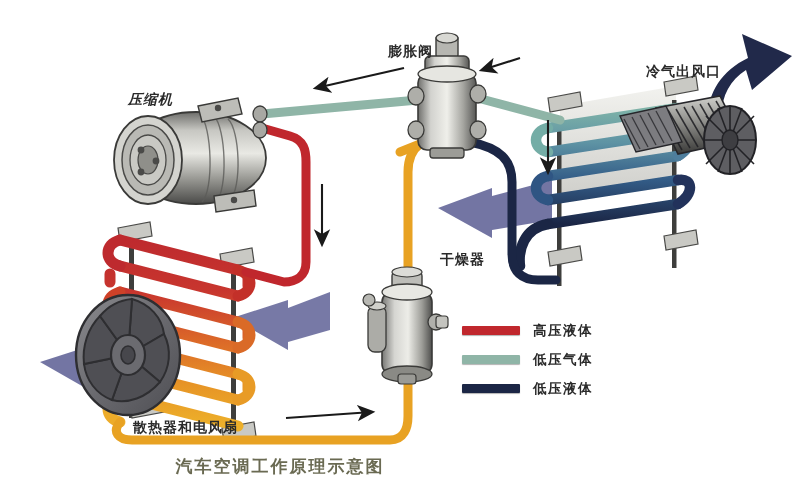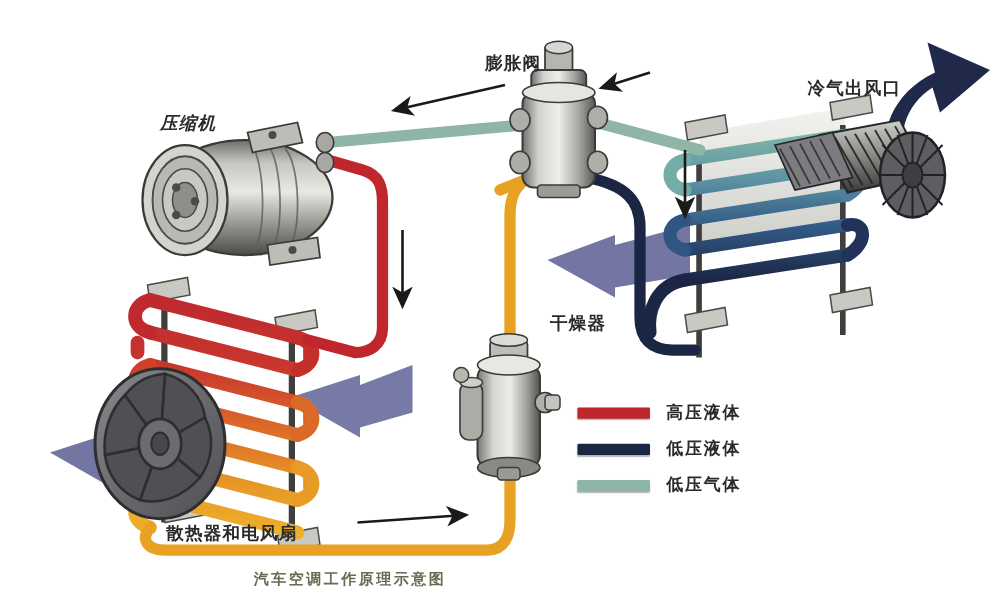--- a/index.html
+++ b/index.html
@@ -34,21 +34,21 @@
     white-space: nowrap;
     line-height: 1;
   }
   #title-text {
     position: absolute;
     left: 0;
     top: 455px;
     width: 560px;
     text-align: center;
     font-family: "DejaVu Sans", "Liberation Sans", sans-serif;
-    font-size: 12px;
+    font-size: 17px;
     font-weight: 700;
     color: #6a6a52;
     letter-spacing: 2px;
     white-space: nowrap;
   }
   #legend-box {
     position: absolute;
     left: 462px;
     top: 316px;
     width: 190px;
@@ -363,24 +363,24 @@
   <div class="lbl" style="left:440px; top:252px;">干燥器</div>
 
   <div class="lbl" style="left:133px; top:420px;">散热器和电风扇</div>
 
   <div id="legend-box">
     <div class="legend-row">
       <span class="legend-swatch" style="background: rgb(192, 39, 45);"></span>
       <span class="legend-text">高压液体</span>
     </div>
     <div class="legend-row">
+      <span class="legend-swatch" style="background: rgb(143, 181, 167);"></span>
+      <span class="legend-text">低压气体</span>
+    </div>
+    <div class="legend-row">
       <span class="legend-swatch" style="background: rgb(27, 38, 69);"></span>
       <span class="legend-text">低压液体</span>
     </div>
-    <div class="legend-row">
-      <span class="legend-swatch" style="background: rgb(143, 181, 167);"></span>
-      <span class="legend-text">低压气体</span>
-    </div>
   </div>
 
   <div id="title-text">汽车空调工作原理示意图</div>
 
 </div>
 
 </body></html>

